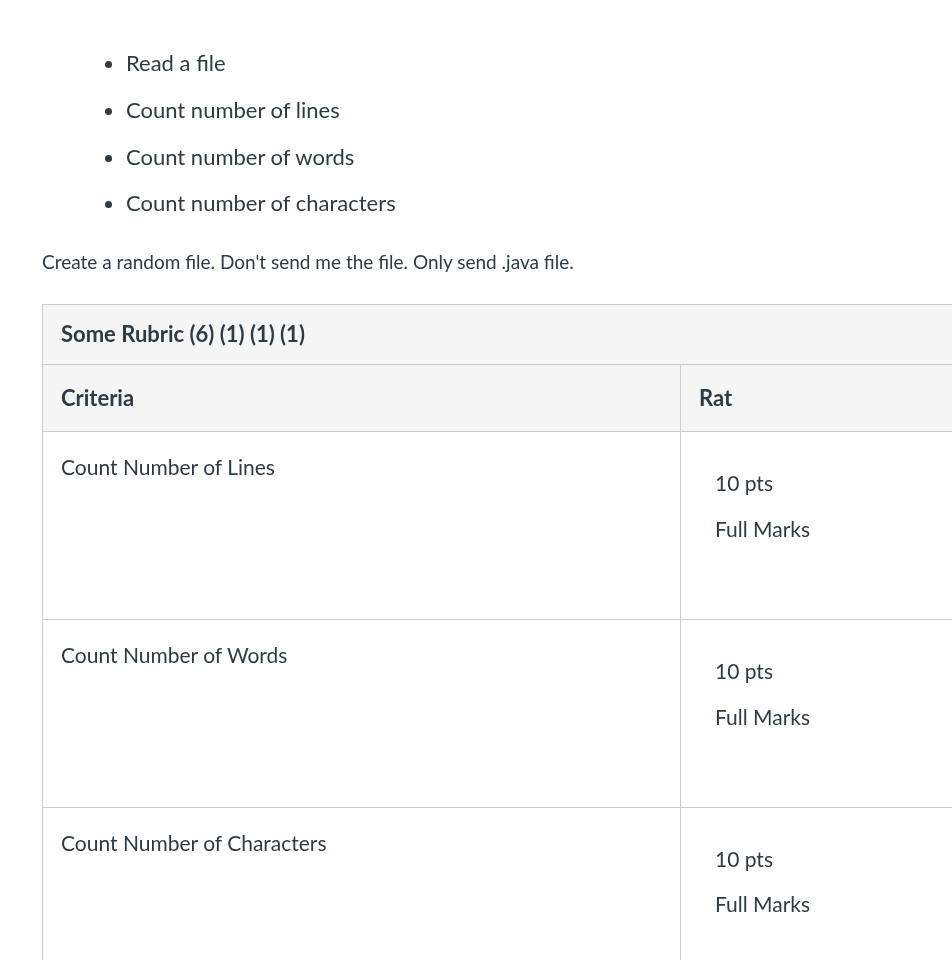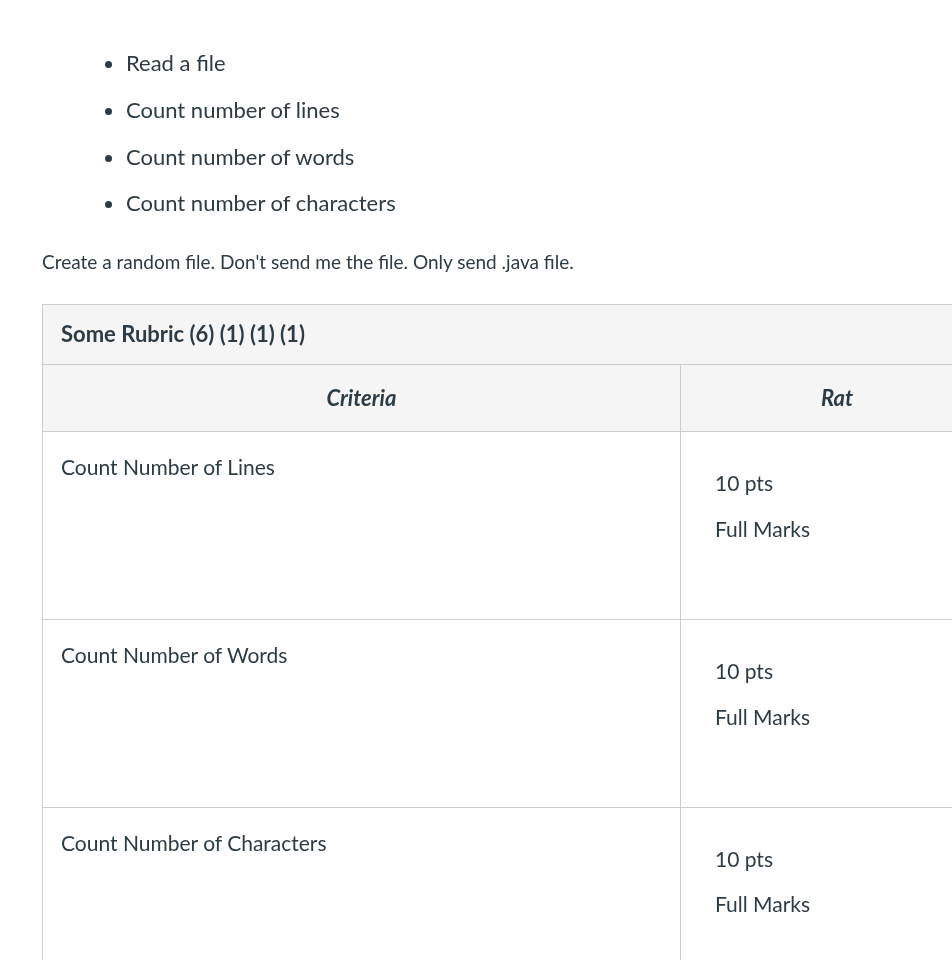--- a/index.html
+++ b/index.html
@@ -44,23 +44,22 @@
     table.rubric .title-row th {
       background: #F5F5F5;
       font-weight: 700;
       font-size: 22px;
       padding: 14px 18px;
     }
     table.rubric .header-row th {
       background: #F5F5F5;
       font-weight: 700;
       font-size: 22px;
-      text-align: center;
+      text-align: left;
       padding: 18px 18px;
-      font-style: italic;
     }
     table.rubric td.criteria-cell {
       padding: 20px 18px 60px 18px;
       font-size: 21px;
       font-weight: 400;
       width: 630px;
     }
     table.rubric td.rating-cell {
       padding: 20px 18px 60px 18px;
       font-size: 21px;

